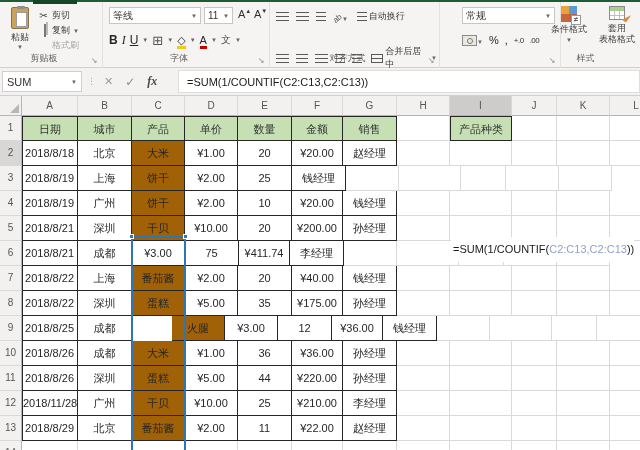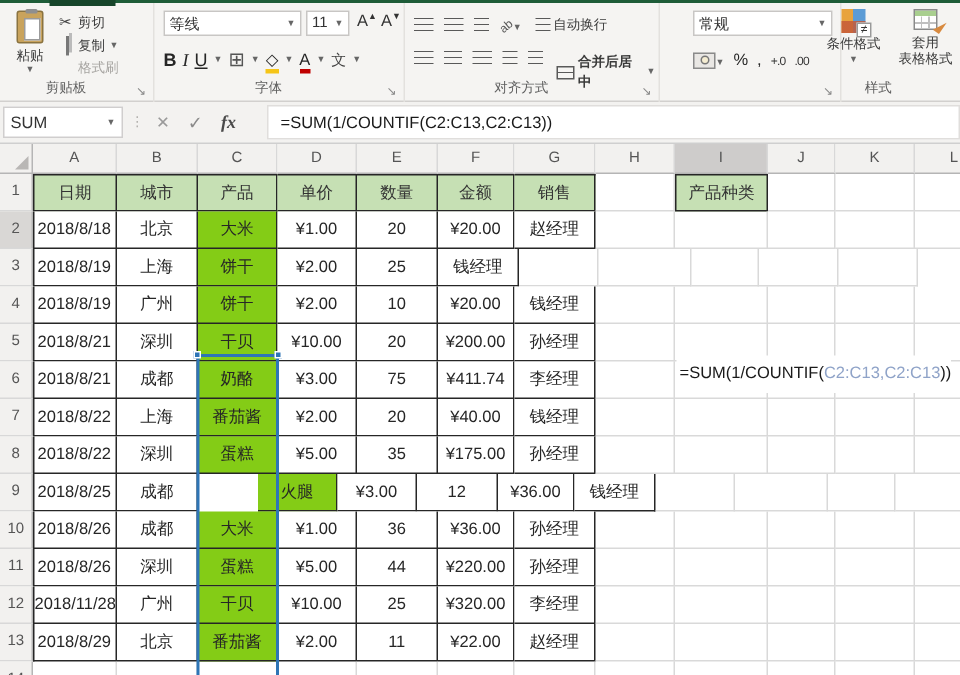--- a/index.html
+++ b/index.html
@@ -35,21 +35,21 @@
   .fgrow { position:absolute; top:6px; font-size:11px; color:#333; }
   .row2 { position:absolute; top:29px; left:6px; display:flex; align-items:center; gap:4px; height:18px; }
   .bld { font-weight:bold; font-size:12px; } .itl { font-style:italic; font-family:"Liberation Serif",serif; font-size:12px; }
   .und { text-decoration:underline; font-size:12px; }
   .colorbar { display:inline-block; position:relative; font-size:11px; line-height:11px; }
   .colorbar i { position:absolute; left:0; right:0; bottom:-3px; height:3px; }
   
   .stripes { width:13px; height:9px; background:repeating-linear-gradient(180deg,#595959 0 1px,transparent 1px 4px); }
   .stripes.sm { width:10px; }
   .a-r1 { position:absolute; top:7px; left:6px; display:flex; gap:7px; align-items:center; }
-  .a-r2 { position:absolute; top:32px; left:6px; display:flex; gap:7px; align-items:flex-start;font-weight:bold; }
+  .a-r2 { position:absolute; top:42px; left:6px; display:flex; gap:7px; align-items:center; }
   .obox { font-size:8px; color:#555; transform:rotate(-40deg); display:inline-block; }
   .mgbox { width:13px; height:9px; border:1px solid #595959; background:linear-gradient(180deg,transparent 3px,#595959 3px 4px,transparent 4px); }
   
   .acct { width:15px; height:11px; border:1px solid #8a8a8a; background:#e9e7e4; display:inline-flex; align-items:center; justify-content:center; }
   .coin { width:6px; height:6px; border-radius:50%; border:1px solid #777; background:#f5edd2; }
   .dec { font-size:8px; color:#333; letter-spacing:-0.5px; }
   
   .bigbtn { position:absolute; top:4px; width:44px; text-align:center; font-size:9px; color:#3b3b3b; line-height:11px; }
   .cfic { position:relative; width:16px; height:16px; margin:0 auto 2px; background:
       linear-gradient(90deg,#e8a33d 50%,#5b9bd5 50%); }
@@ -78,21 +78,21 @@
   .corner::after { content:""; position:absolute; right:2px; bottom:2px; border-left:9px solid transparent; border-bottom:9px solid #b9b7b5; }
   .r { display:flex; height:25px; }
   .c { flex:none; line-height:24px; text-align:center; font-size:11px; color:#262626; overflow:hidden; white-space:nowrap; }
   .rh { background:#f2f1ef; border-right:1px solid #b5b5b5; border-bottom:1px solid #d8d8d8; color:#555; font-size:10px; line-height:24px; }
   .rh.act { background:#d9d7d5; }
   .emp { border-right:1px solid #d9d9d9; border-bottom:1px solid #d9d9d9; }
   .th { background:#c6e0b4; border-top:1px solid #262626; border-right:1px solid #262626; border-bottom:1px solid #262626; color:#333; }
   .th.lb, .td.lb { border-left:1px solid #262626; }
   .ih { border-left:1px solid #262626; }
   .td { border-right:1px solid #262626; border-bottom:1px solid #262626; background:#fff; }
-  .td.sel { background:#84cc16; }
+  .td.sel { background:#a16207; }
   .td.rt { text-align:right; padding-right:3px; }
   
   .selbox { position:absolute; left:131px; top:140px; width:55px; height:302px; border:2px solid #2e75b6; pointer-events:none; }
   .hd { position:absolute; width:5px; height:5px; background:#2e75b6; border:1px solid #fff; }
   .hd.tl { left:-4px; top:-4px; } .hd.tr { right:-4px; top:-4px; }
   
   .editcell { position:absolute; left:451px; top:141px; height:25px; line-height:24px; background:#fff; padding-left:2px; white-space:nowrap; font-size:11px; color:#1a1a1a; }
   .editcell .ref { color:#8fa3c8; }
 </style>
 </head>
@@ -331,21 +331,20 @@
         <div class="c emp" style="width: 53px;"></div>
         <div class="c emp" style="width: 62px;"></div>
         <div class="c emp" style="width: 45px;"></div>
         <div class="c emp" style="width: 53px;"></div>
         <div class="c emp" style="width: 53px;"></div>
       </div>
       <div class="r">
         <div class="c rh" style="width: 22px;">6</div>
         <div class="c td lb rt" style="width: 56px;">2018/8/21</div>
         <div class="c td" style="width: 54px;">成都</div>
-        <div class="c td sel" style="width: 53px;">奶酪</div>
         <div class="c td" style="width: 53px;">¥3.00</div>
         <div class="c td" style="width: 54px;">75</div>
         <div class="c td" style="width: 51px;">¥411.74</div>
         <div class="c td" style="width: 54px;">李经理</div>
         <div class="c emp" style="width: 53px;"></div>
         <div class="c emp" style="width: 62px;"></div>
         <div class="c emp" style="width: 45px;"></div>
         <div class="c emp" style="width: 53px;"></div>
         <div class="c emp" style="width: 53px;"></div>
       </div>
@@ -424,21 +423,21 @@
         <div class="c emp" style="width: 53px;"></div>
         <div class="c emp" style="width: 53px;"></div>
       </div>
       <div class="r">
         <div class="c rh" style="width: 22px;">12</div>
         <div class="c td lb rt" style="width: 56px;">2018/11/28</div>
         <div class="c td" style="width: 54px;">广州</div>
         <div class="c td sel" style="width: 53px;">干贝</div>
         <div class="c td" style="width: 53px;">¥10.00</div>
         <div class="c td" style="width: 54px;">25</div>
-        <div class="c td" style="width: 51px;">¥320.00</div>
+        <div class="c td" style="width: 51px;">¥210.00</div>
         <div class="c td" style="width: 54px;">李经理</div>
         <div class="c emp" style="width: 53px;"></div>
         <div class="c emp" style="width: 62px;"></div>
         <div class="c emp" style="width: 45px;"></div>
         <div class="c emp" style="width: 53px;"></div>
         <div class="c emp" style="width: 53px;"></div>
       </div>
       <div class="r">
         <div class="c rh" style="width: 22px;">13</div>
         <div class="c td lb rt" style="width: 56px;">2018/8/29</div>

